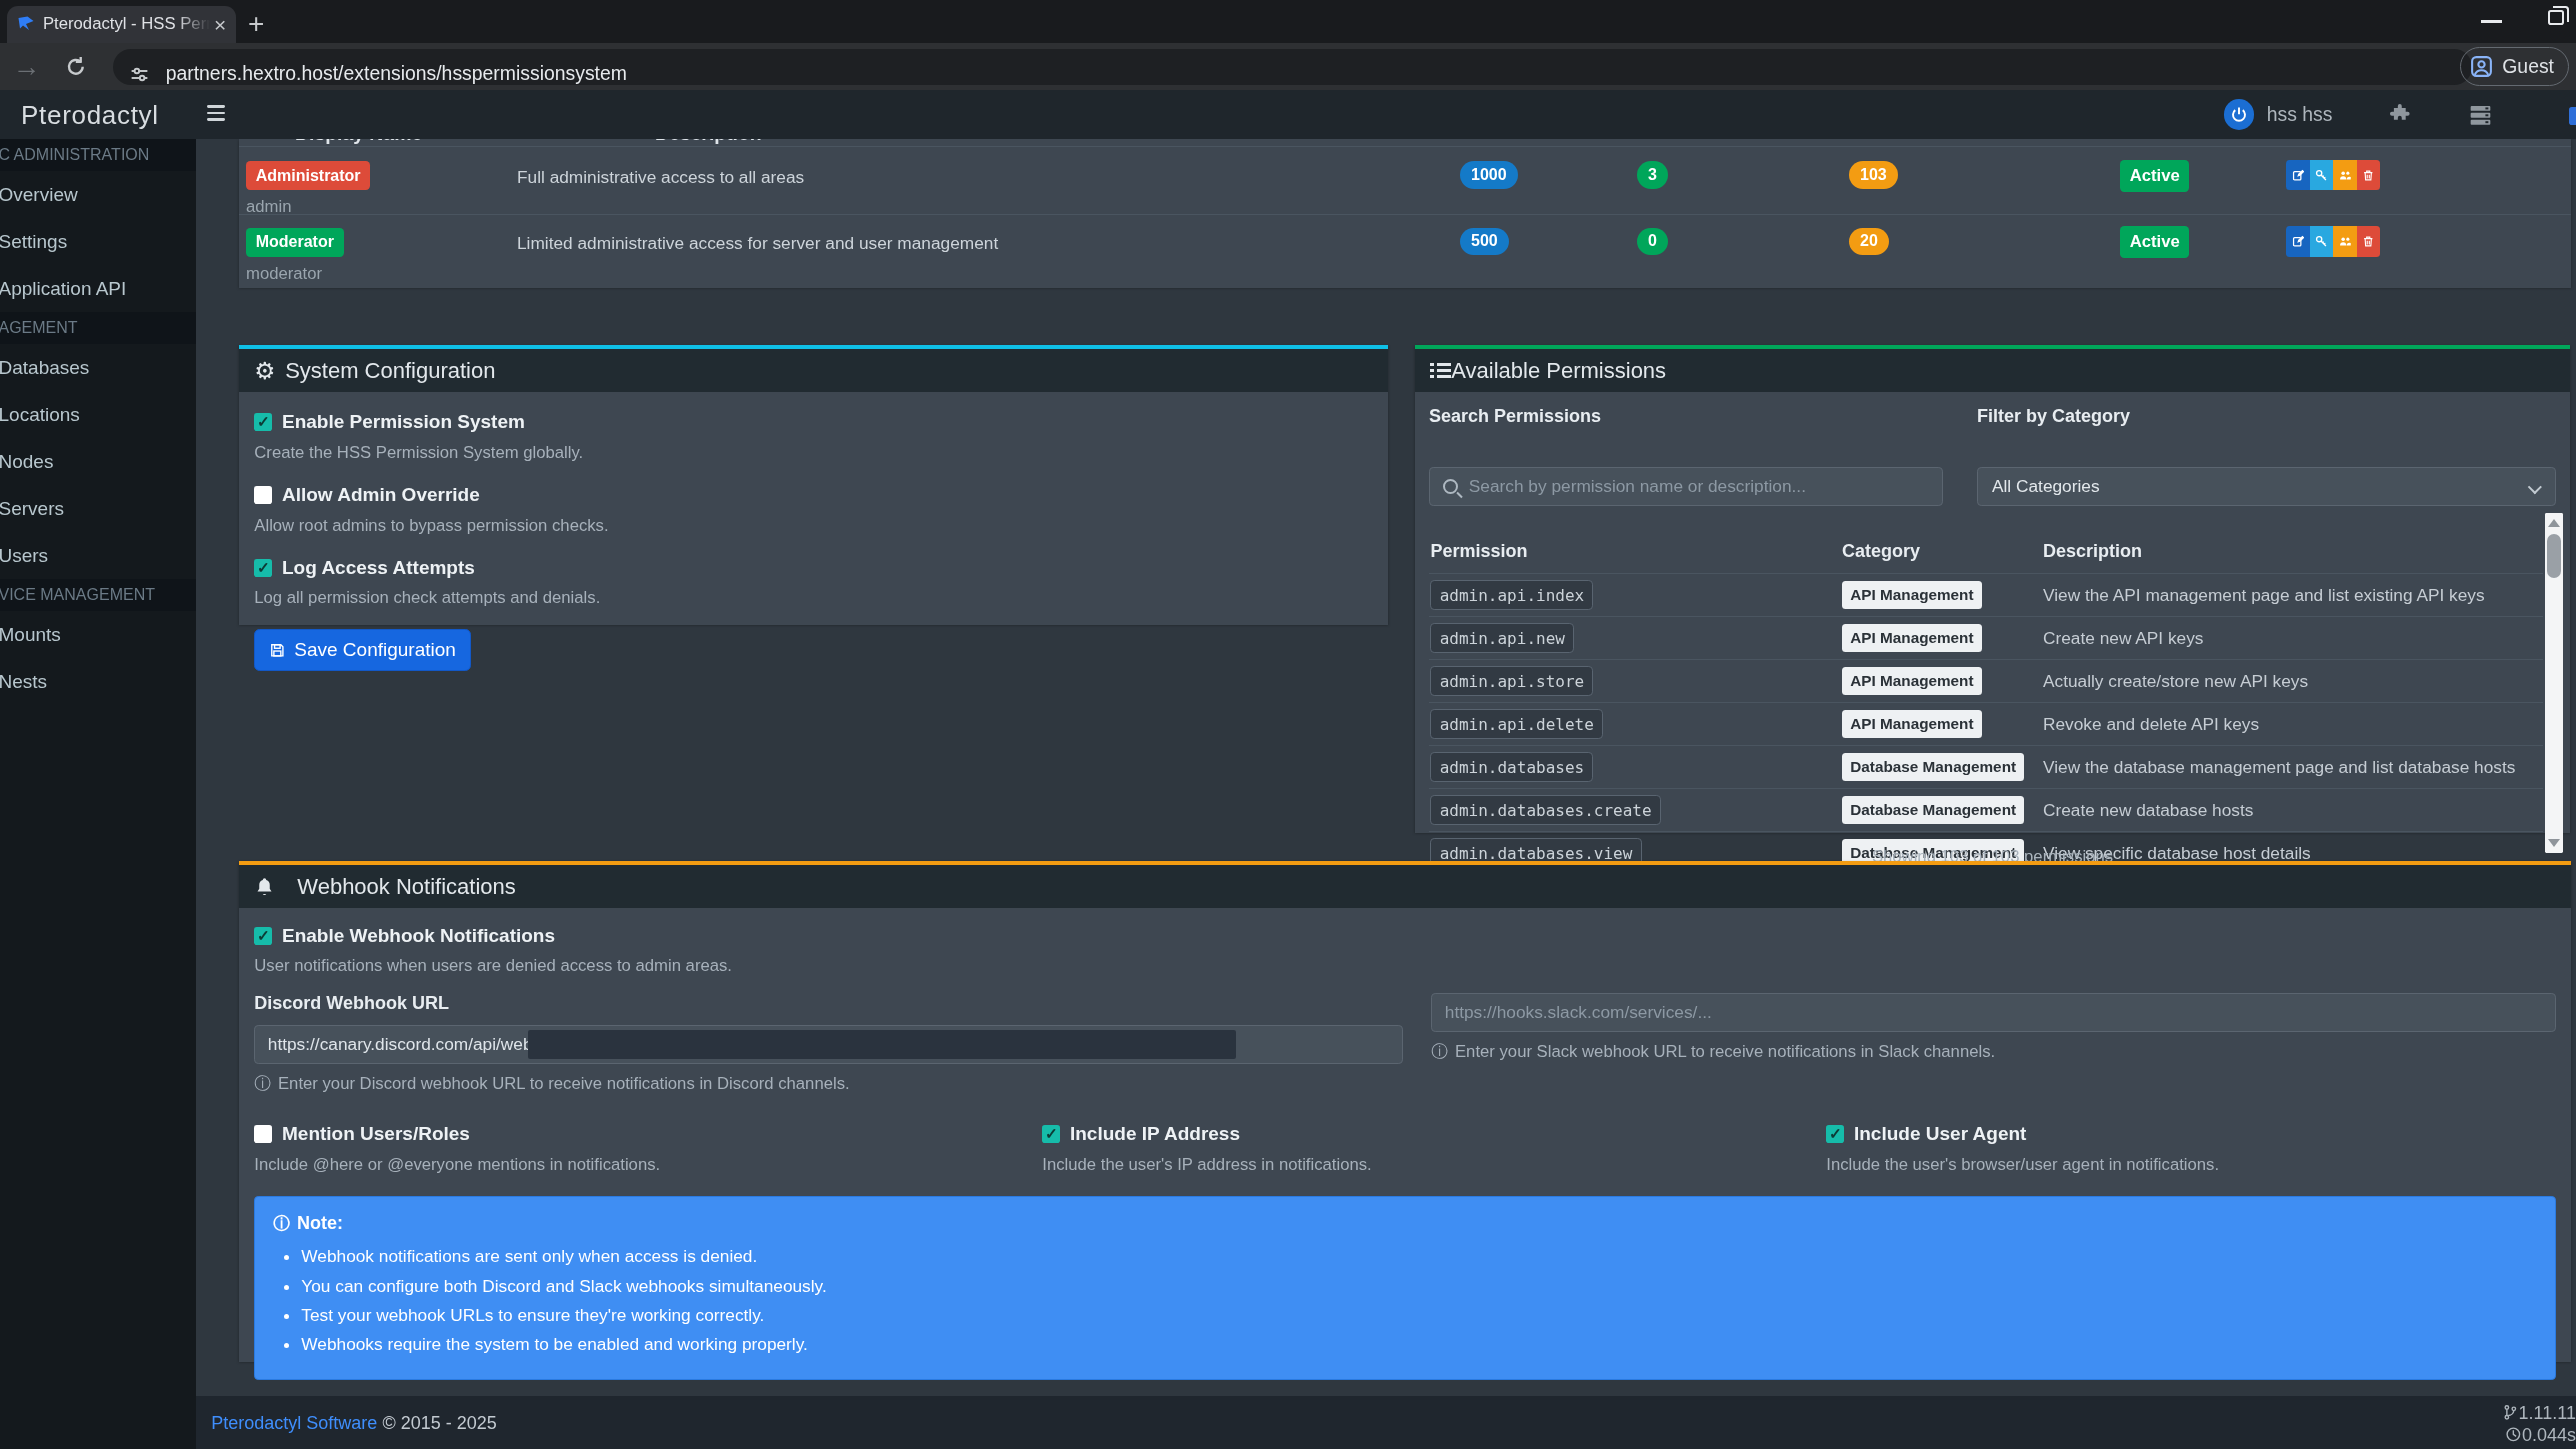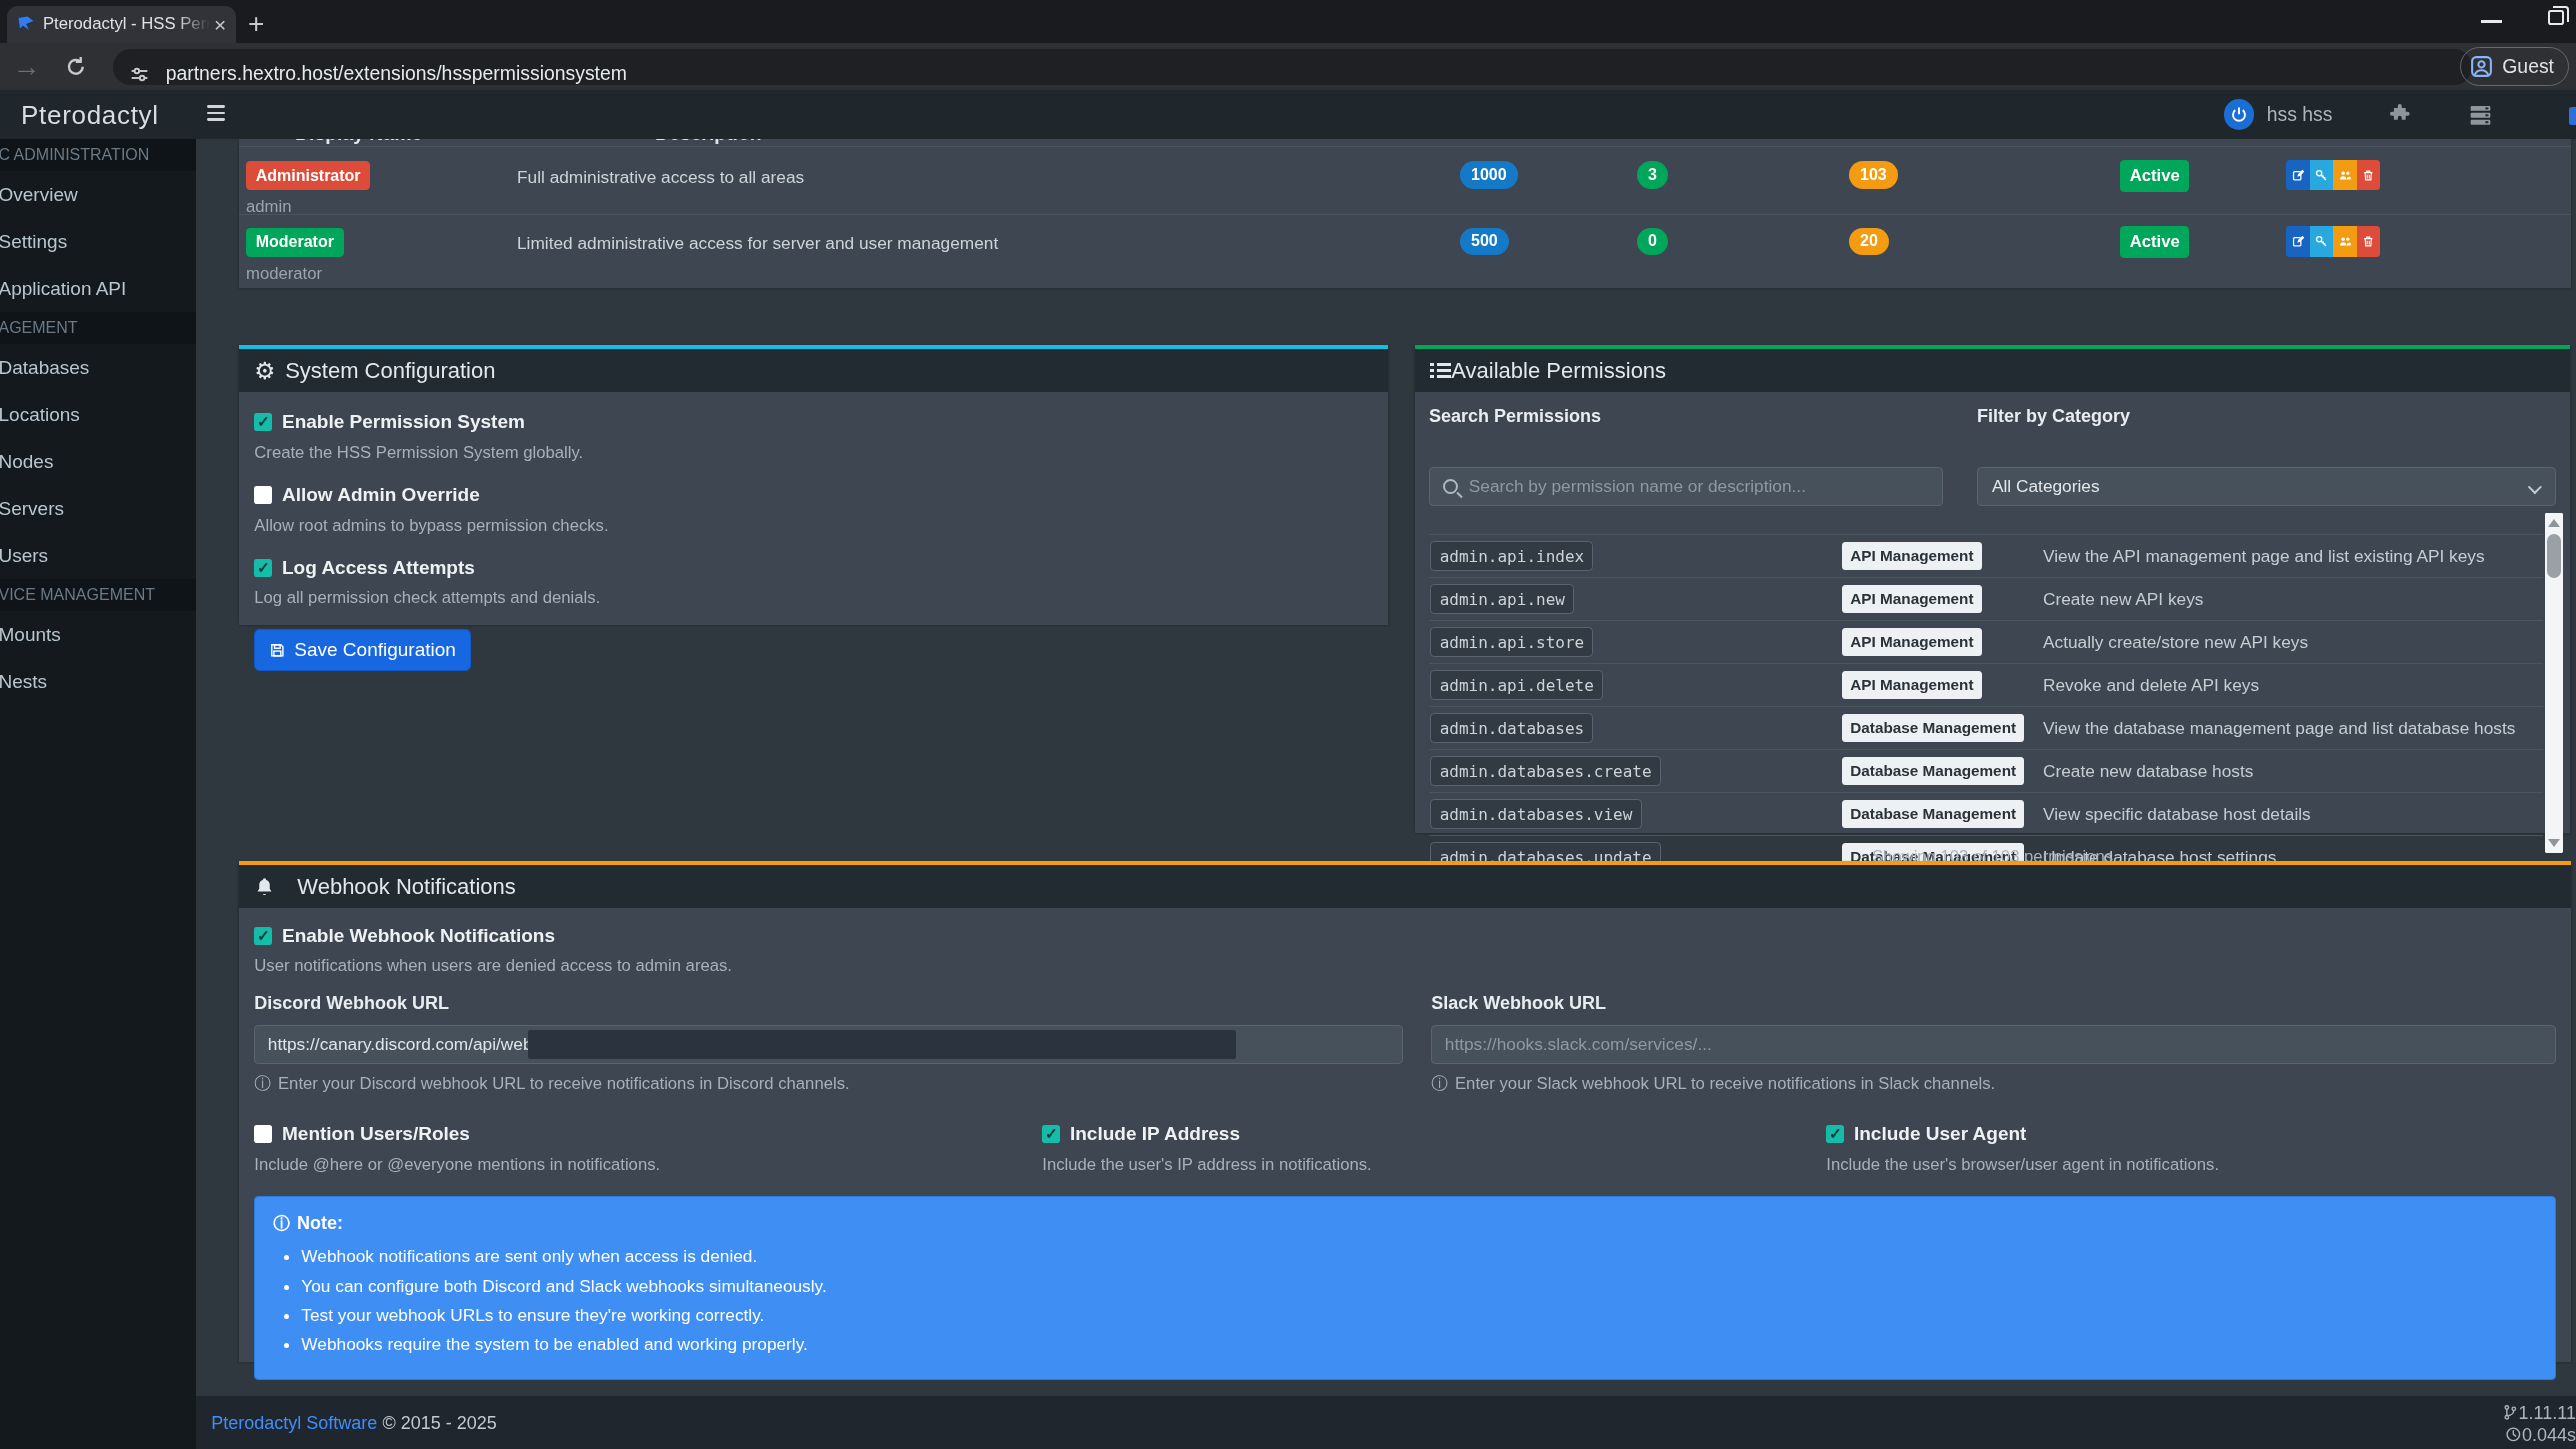--- a/index.html
+++ b/index.html
@@ -384,20 +384,25 @@
         <div class="search-wrap">
           <span class="mag"></span>
           <input placeholder="Search by permission name or description..." style="">
         </div>
         <div class="select">
           <span>All Categories</span>
           <span class="chev"></span>
         </div>
 
         <div class="ptable">
+          <div class="pt-head">
+            <span class="c-perm">Permission</span>
+            <span class="c-cat">Category</span>
+            <span class="c-desc">Description</span>
+          </div>
           <div class="pt-row">
             <span class="c-perm"><span class="code-chip">admin.api.index</span></span>
             <span class="c-cat"><span class="cat-badge">API Management</span></span>
             <span class="c-desc desc-text">View the API management page and list existing API keys</span>
           </div>
           <div class="pt-row">
             <span class="c-perm"><span class="code-chip">admin.api.new</span></span>
             <span class="c-cat"><span class="cat-badge">API Management</span></span>
             <span class="c-desc desc-text">Create new API keys</span>
           </div>
@@ -464,21 +469,20 @@
             <div class="input-wrap">
               <input class="text-input" value="https://canary.discord.com/api/webhooks/" style="">
               <div class="redact"></div>
             </div>
             <div class="help-line">
               <span class="i-info"></span>
               <span>Enter your Discord webhook URL to receive notifications in Discord channels.</span>
             </div>
           </div>
           <div style="flex:1;">
-            <div class="field-label" style="margin-bottom:11px">Slack Webhook URL</div>
             <input class="text-input" placeholder="https://hooks.slack.com/services/..." style="">
             <div class="help-line">
               <span class="i-info"></span>
               <span>Enter your Slack webhook URL to receive notifications in Slack channels.</span>
             </div>
           </div>
         </div>
 
         <div style="display:flex; margin-top:28px;">
           <div style="width:788px;">

